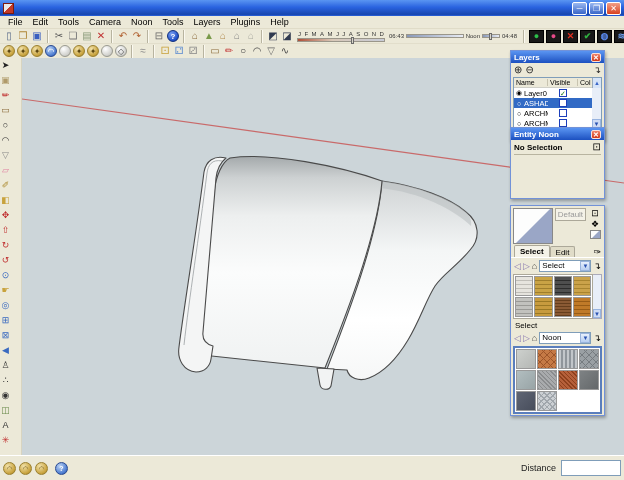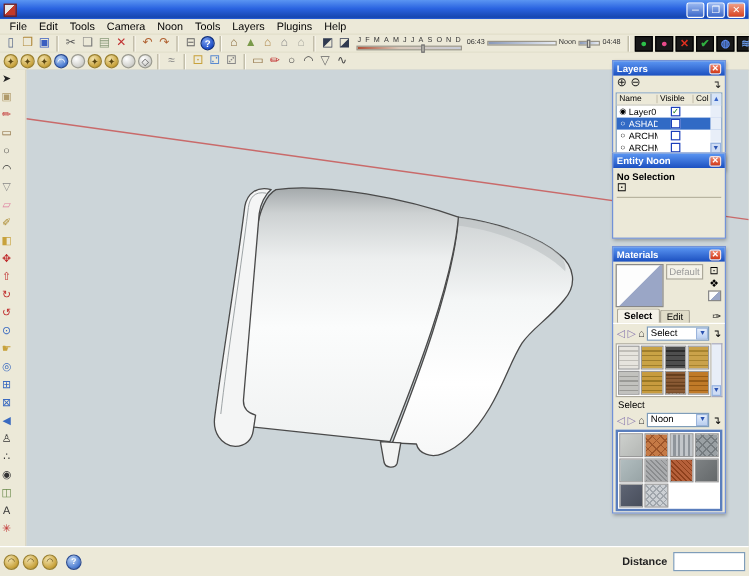--- a/index.html
+++ b/index.html
@@ -73,21 +73,21 @@
   .checkbox { width:8px; height:8px; border:1px solid #1c3fbb; background:#fff; font-size:7px; line-height:7px; text-align:center; color:#1a7a1a; }
   .lr-colcell { width:14px; }
   .lr-vscroll { width:9px; background:#e8eef8; align-self:stretch; display:flex; flex-direction:column; justify-content:flex-end; }
   .scroll-arrow { height:9px; background:#cfdcf4; border:1px solid #98b4e0; color:#2a52b0; font-size:6px; line-height:8px; text-align:center; }
   .layers-hscroll { height:9px; display:flex; background:#e8eef8; border-top:1px solid #9ab; }
   .layers-hscroll .scroll-arrow { width:10px; height:8px; }
   .layers-hscroll .hs-track { flex:1; }
 
   
   .ei-body { padding:2px 3px; height:58px; }
-  .ei-row { display:flex; align-items:flex-start; border-bottom:1px solid #b8b4a0; padding-bottom:2px;flex-direction:column; }
+  .ei-row { display:flex; align-items:center; border-bottom:1px solid #b8b4a0; padding-bottom:2px; }
   .ei-msg { font-size:8px; font-weight:bold; flex:1; padding-top:1px; }
   .ei-icon { font-size:10px; line-height:10px; }
 
   
   .mat-preview { display:flex; padding:2px 2px 1px 2px; gap:2px; }
   .mat-swatch-big { width:40px; height:36px; border:1px solid #888; background:linear-gradient(135deg,#fdfdfd 49.5%,#9aa6c6 50.5%); }
   .mat-name-box { flex:1; height:13px; border:1px solid #aca899; background:#f4f2e8; color:#999; font-size:8px; padding:1px 2px; }
   .mat-side-icons { display:flex; flex-direction:column; align-items:center; gap:1px; width:14px; }
   .msi { font-size:9px; line-height:10px; }
   .mini-swatch { width:11px; height:9px; border:1px solid #888; background:linear-gradient(135deg,#fdfdfd 49.5%,#9aa6c6 50.5%); }
@@ -107,21 +107,21 @@
   .swatch-grid.focused { border:2px solid #5a7ebd; }
   .swatch { height:20px; border:1px solid #999; }
   .sg-vscroll { width:9px; background:#e8eef8; display:flex; flex-direction:column; justify-content:flex-end; border:1px solid #aab; border-left:none; }
   .mat-select-label { font-size:8px; padding:1px 4px 0 4px; }
 
   
   .statusbar { position:absolute; left:0; right:0; bottom:0; height:25px; background:#ece9d8; border-top:1px solid #fff; display:flex; align-items:center; padding:0 3px; }
   .sb-circle { width:13px; height:13px; border-radius:50%; margin-right:3px;
                background:radial-gradient(circle at 35% 30%, #f2e2aa, #c8a23c 70%, #8a6a20); border:1px solid #9a8030; font-size:7px; line-height:12px; text-align:center; color:#5a4510; }
   .sb-circle.help { background:radial-gradient(circle at 35% 30%, #bcd4f4, #4a7ad0 70%, #23447e); border-color:#2a4a90; color:#fff; font-weight:bold; margin-left:4px; }
-  .vcb-label { margin-left:auto; font-size:9px; color:#222; padding-right:5px;font-weight:bold; }
+  .vcb-label { margin-left:auto; font-size:9px; color:#222; padding-right:5px; }
   .vcb-input { width:60px; height:16px; border:1px solid #7f9db9; background:#fff; font-size:9px; padding:0 2px; font-family:"Liberation Sans",sans-serif; }
 </style>
 </head>
 <body>
 
 <div class="titlebar">
   <div class="app-icon"></div>
   <div class="win-btns">
     <div class="win-btn">─</div>
     <div class="win-btn">❐</div>
@@ -368,24 +368,20 @@
   </div>
   <div class="ei-body">
     <div class="ei-row">
       <span class="ei-msg">No Selection</span>
       <span class="ei-icon">⊡</span>
     </div>
   </div>
 </div>
 
 <div class="panel" style="top:205px;">
-  <div class="ptitle">
-    <span>Materials</span>
-    <div class="pclose">✕</div>
-  </div>
   <div class="mat-preview">
     <div class="mat-swatch-big"></div>
     <div class="mat-name-box">Default</div>
     <div class="mat-side-icons">
       <span class="msi">⊡</span>
       <span class="msi">❖</span>
       <span class="mini-swatch"></span>
     </div>
   </div>
   <div class="mat-tabs">

